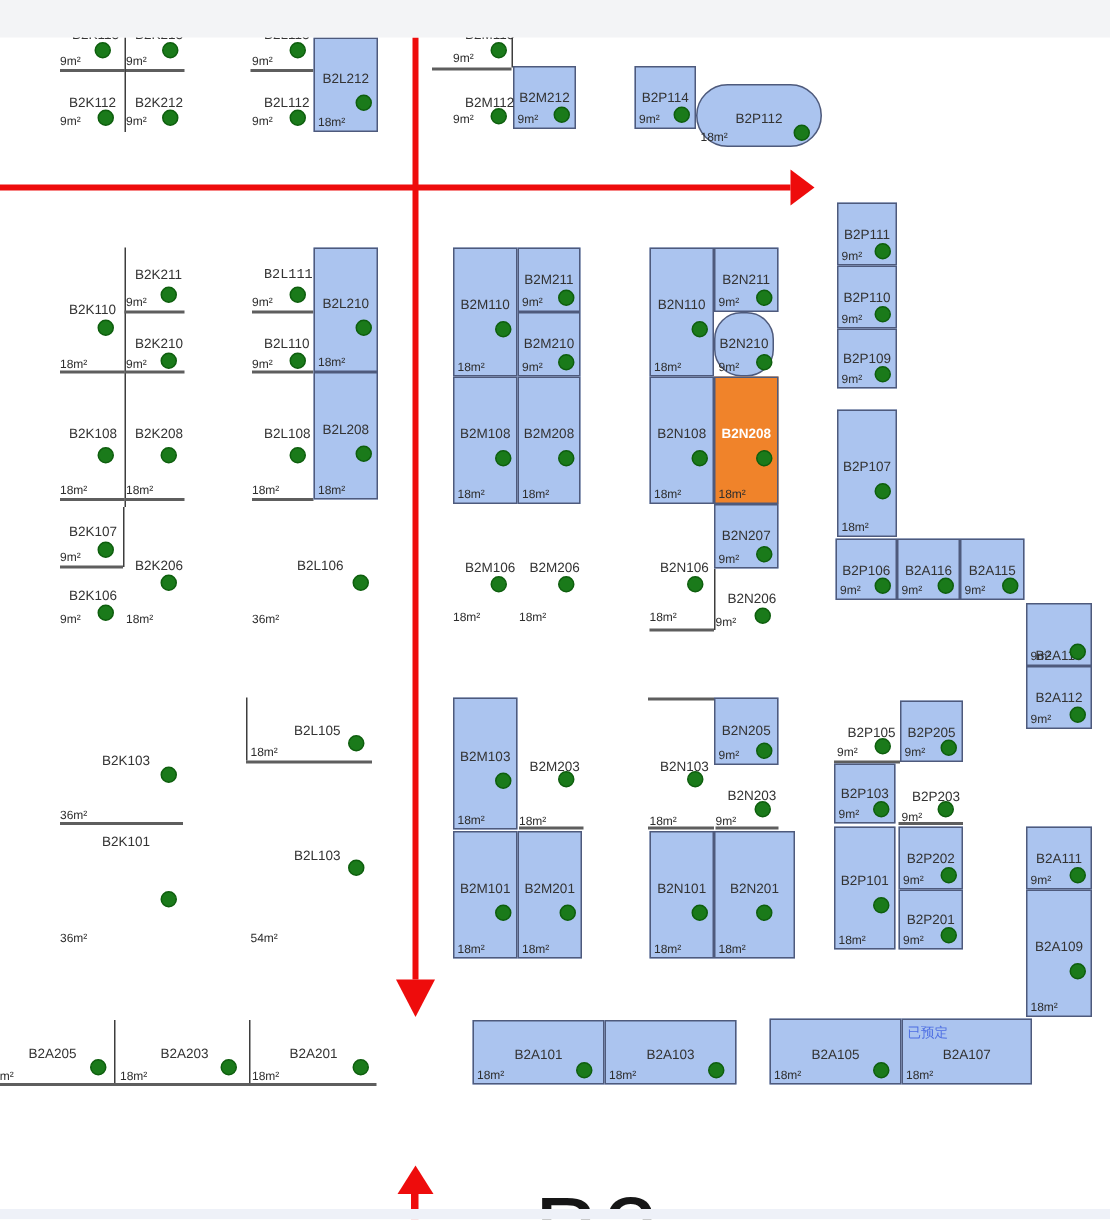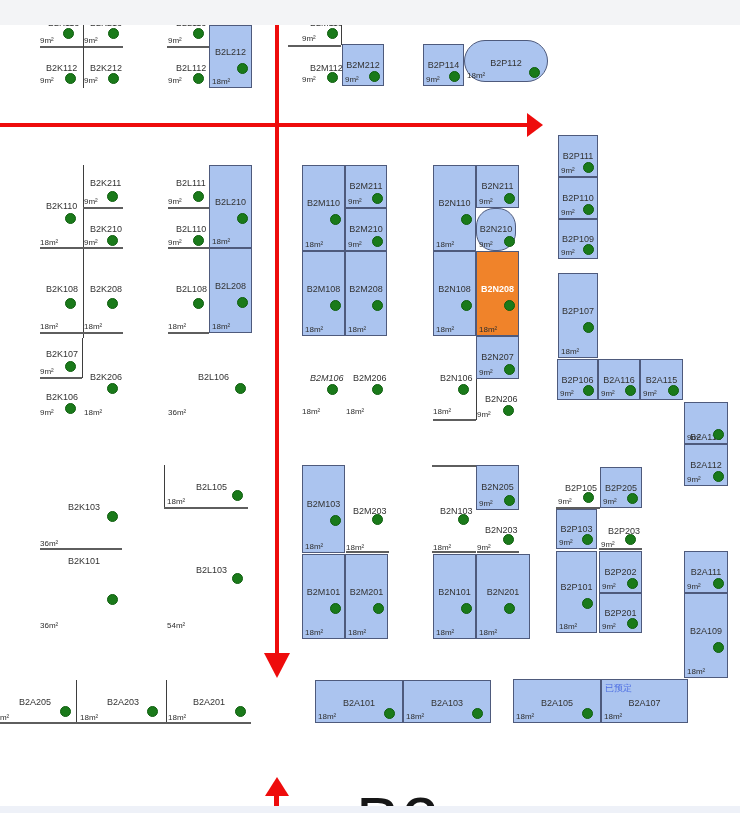--- a/index.html
+++ b/index.html
@@ -87,21 +87,21 @@
       <div class="booth" style="left: 342px; top: 44px; width: 42px; height: 42px;">
         <span class="blabel" style="top: 15px;">B2M212</span>
         <span class="dot" style="left: 25.5px; top: 25.5px;"></span>
         <span class="bsize">9m²</span>
       </div>
       <div class="booth" style="left: 423px; top: 44px; width: 41px; height: 42px;">
         <span class="blabel" style="top: 15px;">B2P114</span>
         <span class="dot" style="left: 24.5px; top: 25.5px;"></span>
         <span class="bsize">9m²</span>
       </div>
-      <div class="booth" style="left: 464px; top: 40px; width: 84px; height: 42px; border-radius: 21px;">
+      <div class="booth" style="left: 464px; top: 56px; width: 84px; height: 42px; border-radius: 21px;">
         <span class="blabel" style="top: 17px;">B2P112</span>
         <span class="dot" style="left: 63.5px; top: 25.5px;"></span>
         <span class="bsize">18m²</span>
       </div>
       <div class="booth" style="left: 209px; top: 165px; width: 43px; height: 83px;">
         <span class="blabel" style="top: 31px;">B2L210</span>
         <span class="dot" style="left: 26.5px; top: 46.5px;"></span>
         <span class="bsize">18m²</span>
       </div>
       <div class="booth" style="left: 209px; top: 248px; width: 43px; height: 85px;">
@@ -326,42 +326,42 @@
       <span class="osize" style="left: 84px; top: 197px;">9m²</span>
       <span class="olabel" style="left: 90px; top: 224px;">B2K210</span>
       <span class="dot" style="left: 106.5px; top: 234.5px;"></span>
       <span class="osize" style="left: 84px; top: 238px;">9m²</span>
       <span class="olabel" style="left: 46px; top: 284px;">B2K108</span>
       <span class="dot" style="left: 64.5px; top: 297.5px;"></span>
       <span class="osize" style="left: 40px; top: 322px;">18m²</span>
       <span class="olabel" style="left: 90px; top: 284px;">B2K208</span>
       <span class="dot" style="left: 106.5px; top: 297.5px;"></span>
       <span class="osize" style="left: 84px; top: 322px;">18m²</span>
-      <span class="olabel" style="left: 176px; top: 178px;">B2L111</span>
+      <span class="olabel" style="left: 176px; top: 178px; font-family: Liberation Mono, monospace;">B2L111</span>
       <span class="dot" style="left: 192.5px; top: 190.5px;"></span>
       <span class="osize" style="left: 168px; top: 197px;">9m²</span>
       <span class="olabel" style="left: 176px; top: 224px;">B2L110</span>
       <span class="dot" style="left: 192.5px; top: 234.5px;"></span>
       <span class="osize" style="left: 168px; top: 238px;">9m²</span>
       <span class="olabel" style="left: 176px; top: 284px;">B2L108</span>
       <span class="dot" style="left: 192.5px; top: 297.5px;"></span>
       <span class="osize" style="left: 168px; top: 322px;">18m²</span>
       <span class="olabel" style="left: 46px; top: 349px;">B2K107</span>
       <span class="dot" style="left: 64.5px; top: 360.5px;"></span>
       <span class="osize" style="left: 40px; top: 367px;">9m²</span>
       <span class="olabel" style="left: 90px; top: 372px;">B2K206</span>
       <span class="dot" style="left: 106.5px; top: 382.5px;"></span>
       <span class="osize" style="left: 84px; top: 408px;">18m²</span>
       <span class="olabel" style="left: 46px; top: 392px;">B2K106</span>
       <span class="dot" style="left: 64.5px; top: 402.5px;"></span>
       <span class="osize" style="left: 40px; top: 408px;">9m²</span>
       <span class="olabel" style="left: 198px; top: 372px;">B2L106</span>
       <span class="dot" style="left: 234.5px; top: 382.5px;"></span>
       <span class="osize" style="left: 168px; top: 408px;">36m²</span>
-      <span class="olabel" style="left: 310px; top: 373px; font-style: italic;">B2M106</span>
+      <span class="olabel" style="left: 310px; top: 373px;">B2M106</span>
       <span class="dot" style="left: 326.5px; top: 383.5px;"></span>
       <span class="osize" style="left: 302px; top: 407px;">18m²</span>
       <span class="olabel" style="left: 353px; top: 373px;">B2M206</span>
       <span class="dot" style="left: 371.5px; top: 383.5px;"></span>
       <span class="osize" style="left: 346px; top: 407px;">18m²</span>
       <span class="olabel" style="left: 440px; top: 373px;">B2N106</span>
       <span class="dot" style="left: 457.5px; top: 383.5px;"></span>
       <span class="osize" style="left: 433px; top: 407px;">18m²</span>
       <span class="olabel" style="left: 485px; top: 394px;">B2N206</span>
       <span class="dot" style="left: 502.5px; top: 404.5px;"></span>

